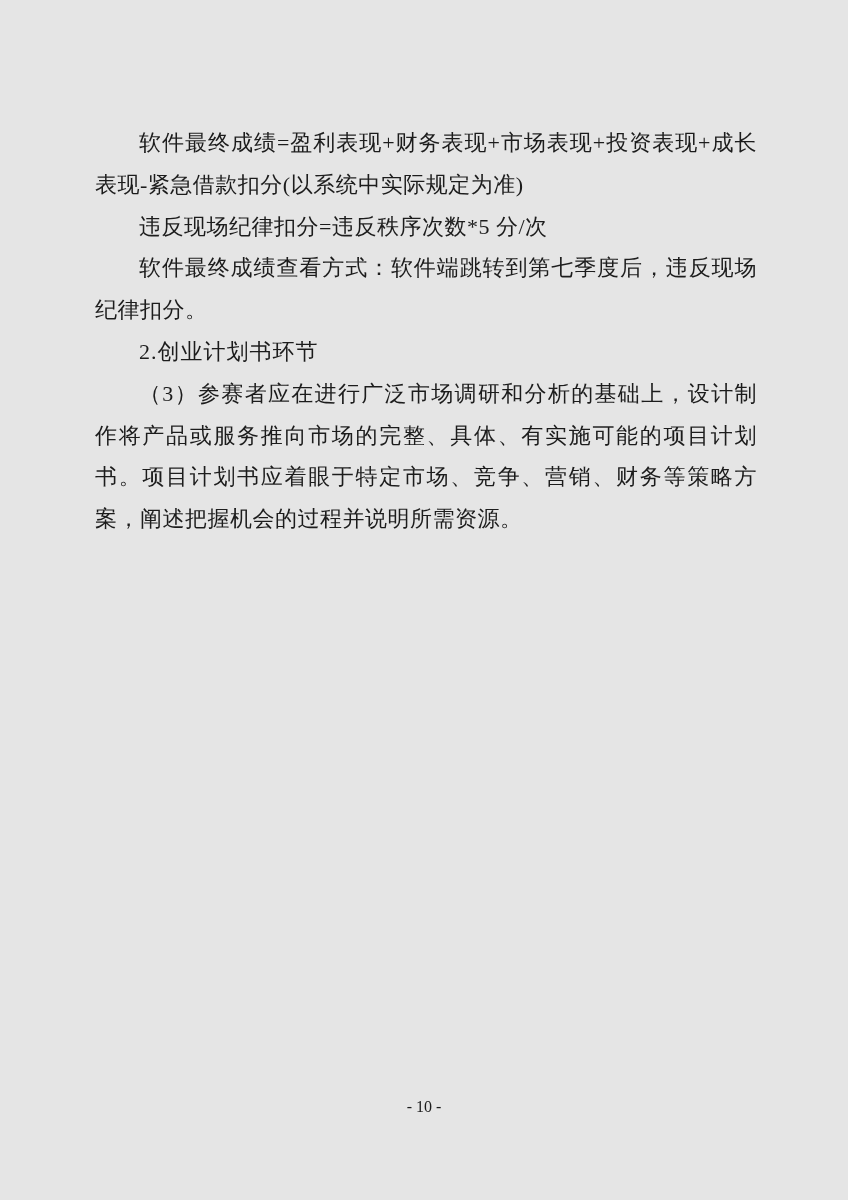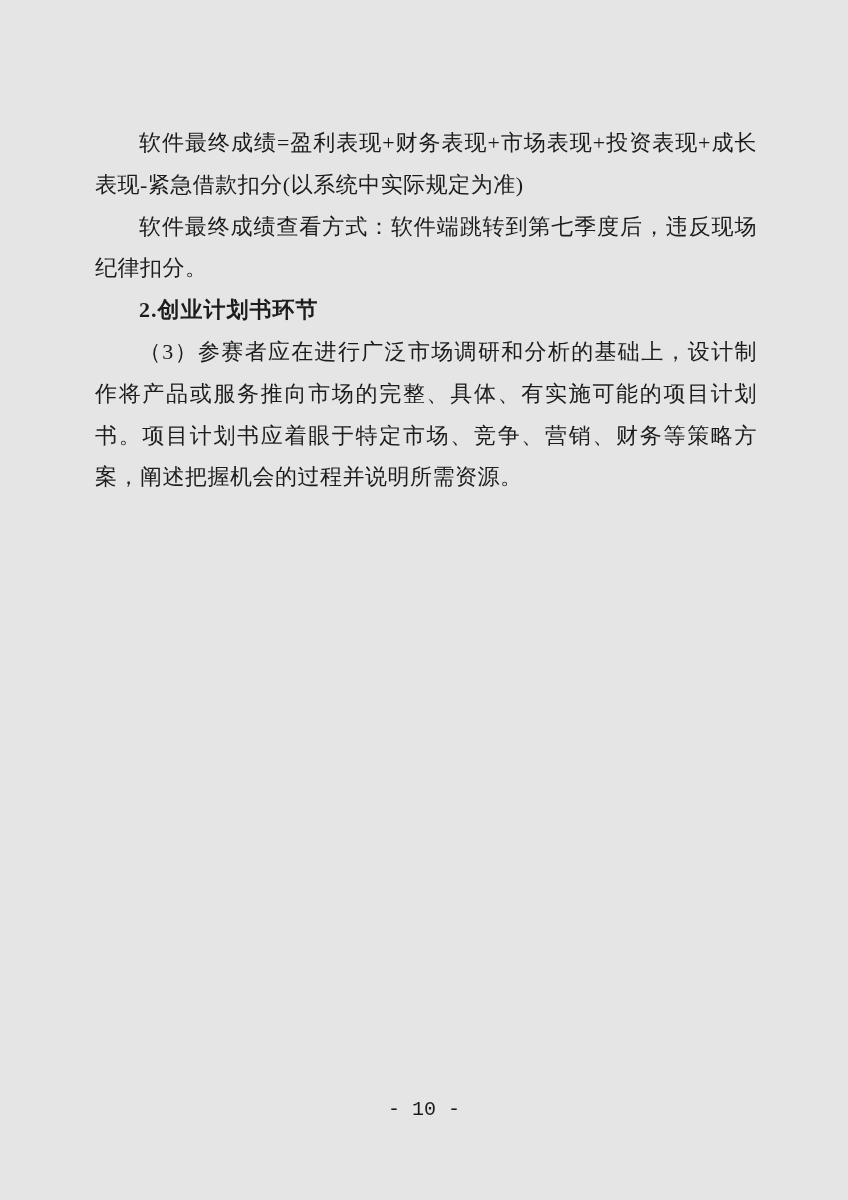--- a/index.html
+++ b/index.html
@@ -26,39 +26,40 @@
     margin: 0;
     font-size: 22px;
     line-height: 41.8px;
     text-align: justify;
     text-justify: inter-ideograph;
     text-indent: 2em;
     letter-spacing: 0.5px;
     word-break: break-all;
   }
   .para.heading {
-    font-weight: 700;
+    font-weight: 400;
     text-align: left;
     letter-spacing: 1px;
   }
   .footer {
     position: absolute;
     top: 1098px;
     left: 0;
     width: 848px;
     text-align: center;
-    font-size: 20px;
+    font-size: 16px;
     color: #1c1c1c;
-    font-family: Liberation Mono, monospace;
+    font-family: Liberation Serif, serif;
   }
 </style>
 </head>
 <body>
 
 <div class="page">
   <div class="content">
     <p class="para">软件最终成绩=盈利表现+财务表现+市场表现+投资表现+成长表现-紧急借款扣分(以系统中实际规定为准)</p>
+    <p class="para">违反现场纪律扣分=违反秩序次数*5 分/次</p>
     <p class="para">软件最终成绩查看方式：软件端跳转到第七季度后，违反现场纪律扣分。</p>
     <p class="para heading">2.创业计划书环节</p>
     <p class="para">（3）参赛者应在进行广泛市场调研和分析的基础上，设计制作将产品或服务推向市场的完整、具体、有实施可能的项目计划书。项目计划书应着眼于特定市场、竞争、营销、财务等策略方案，阐述把握机会的过程并说明所需资源。</p>
   </div>
   <div class="footer">- 10 -</div>
 </div>
 
 </body></html>

